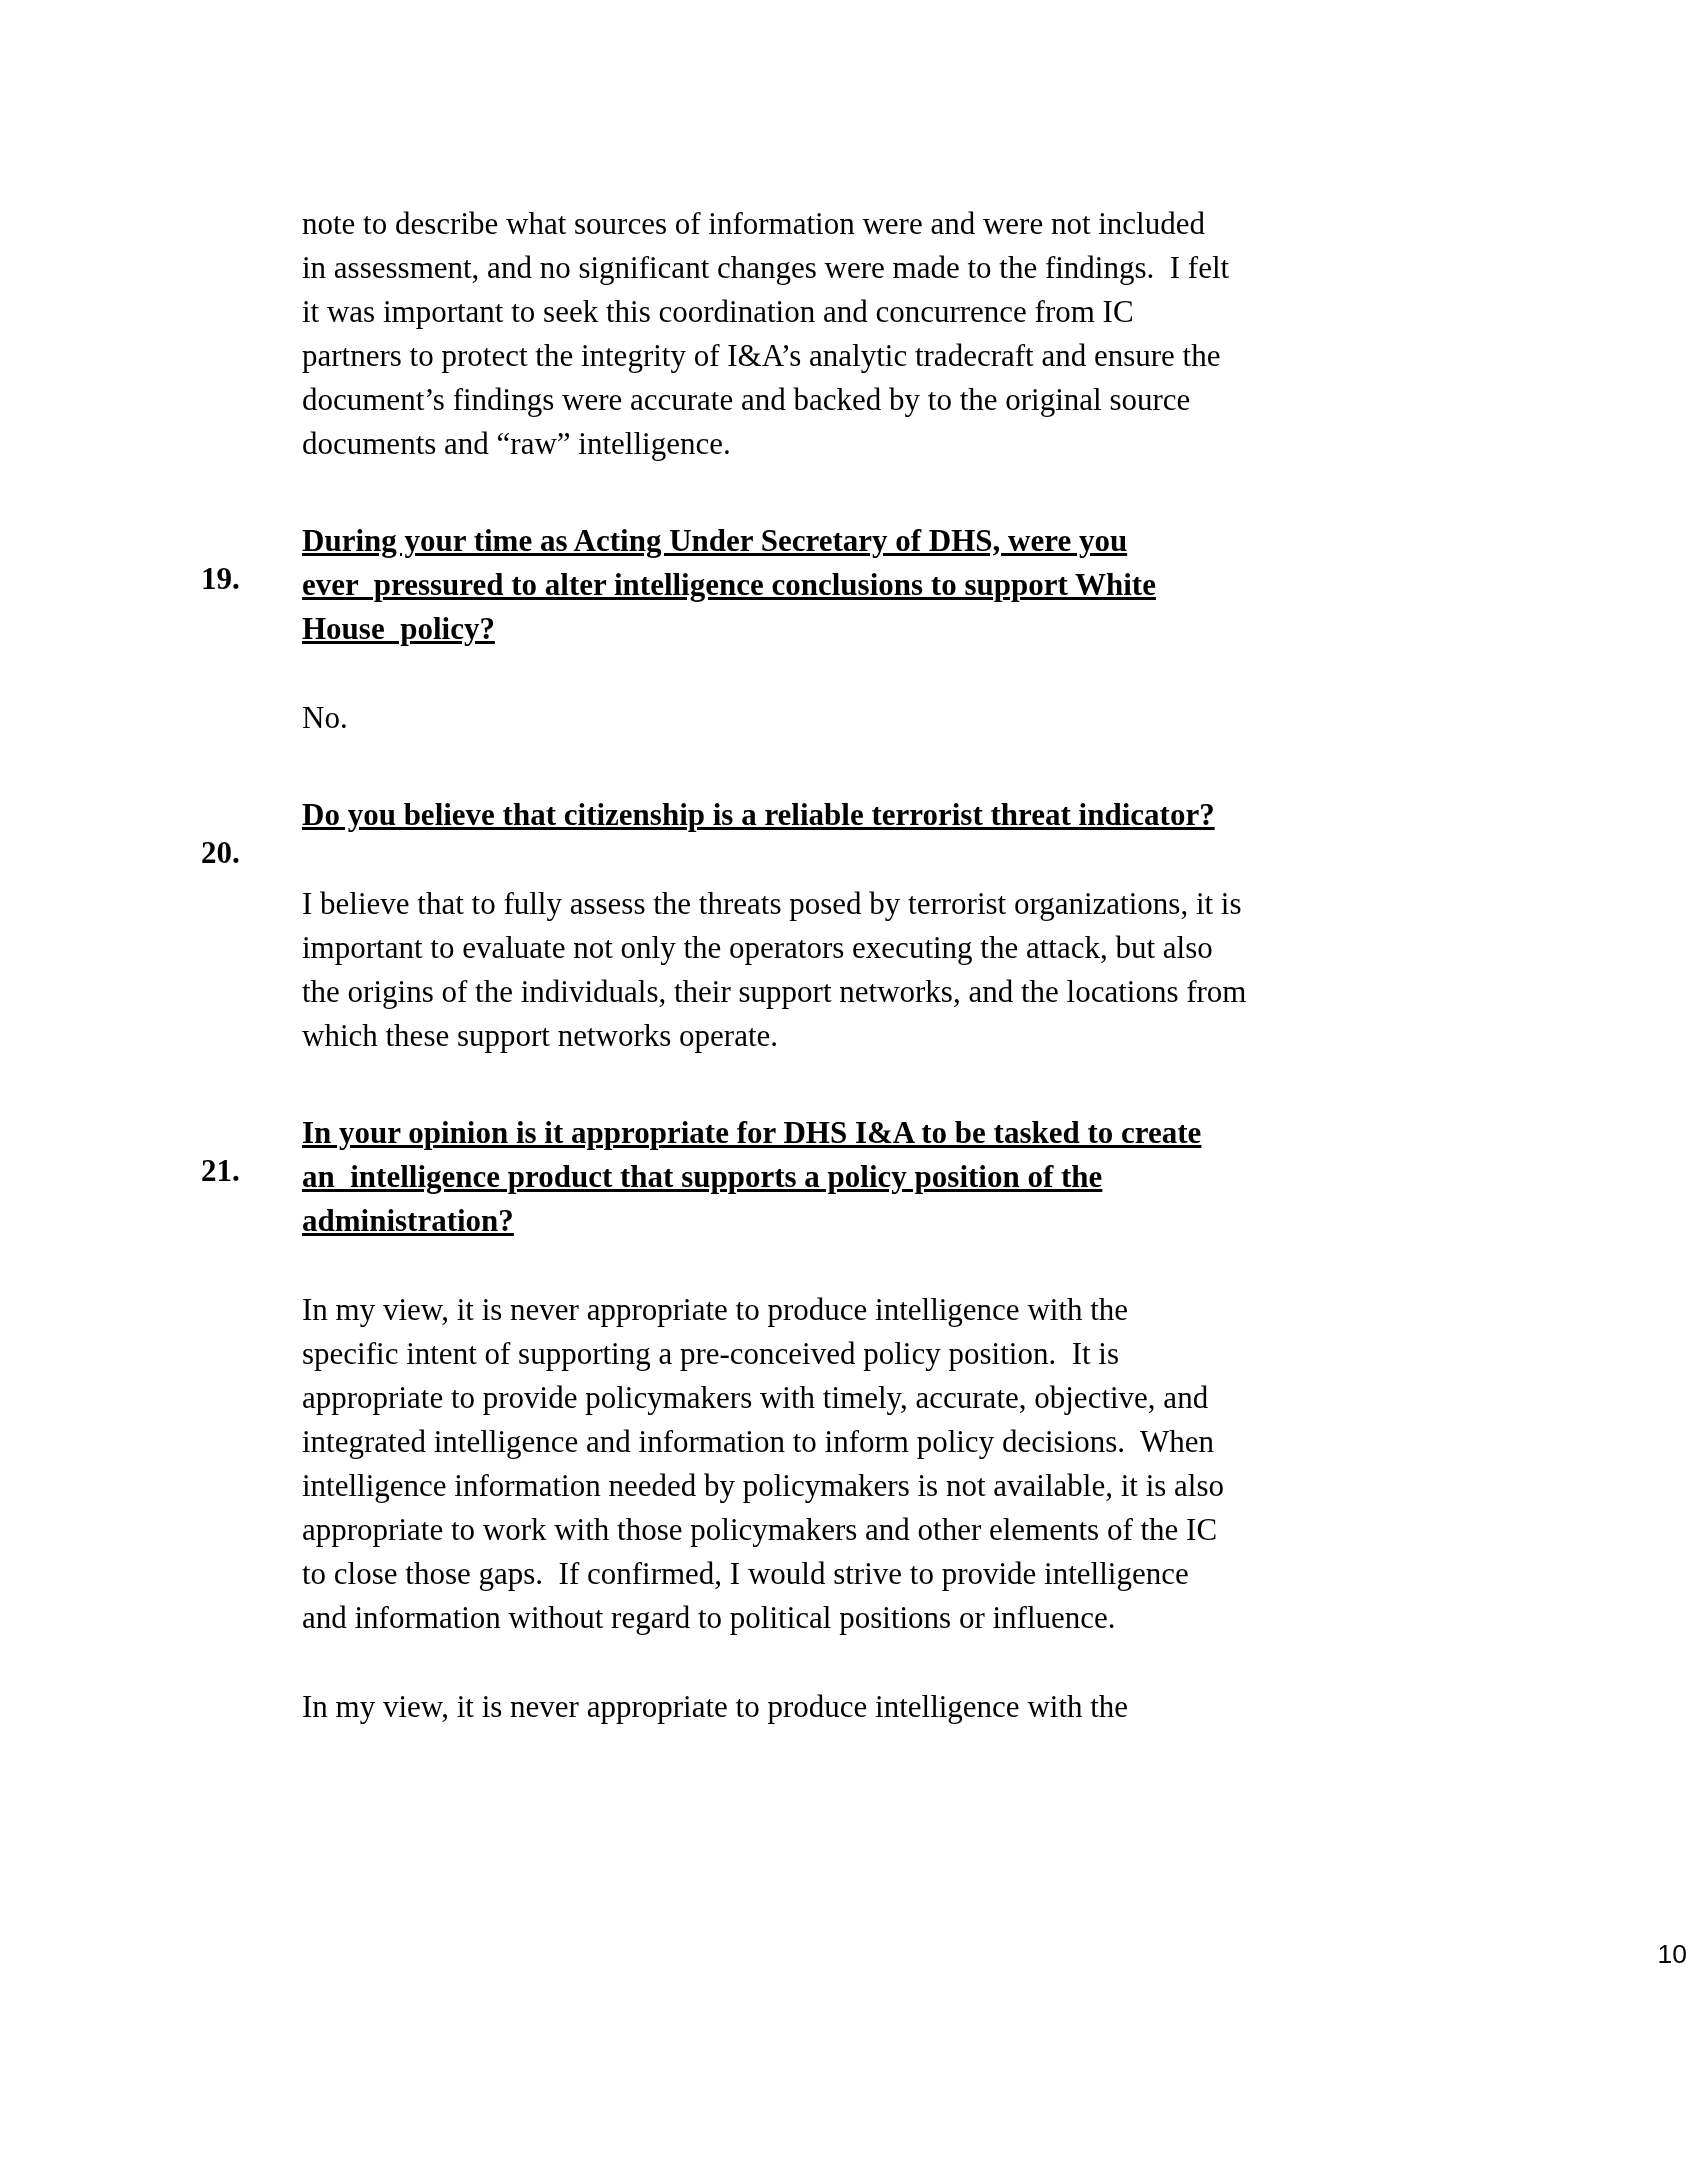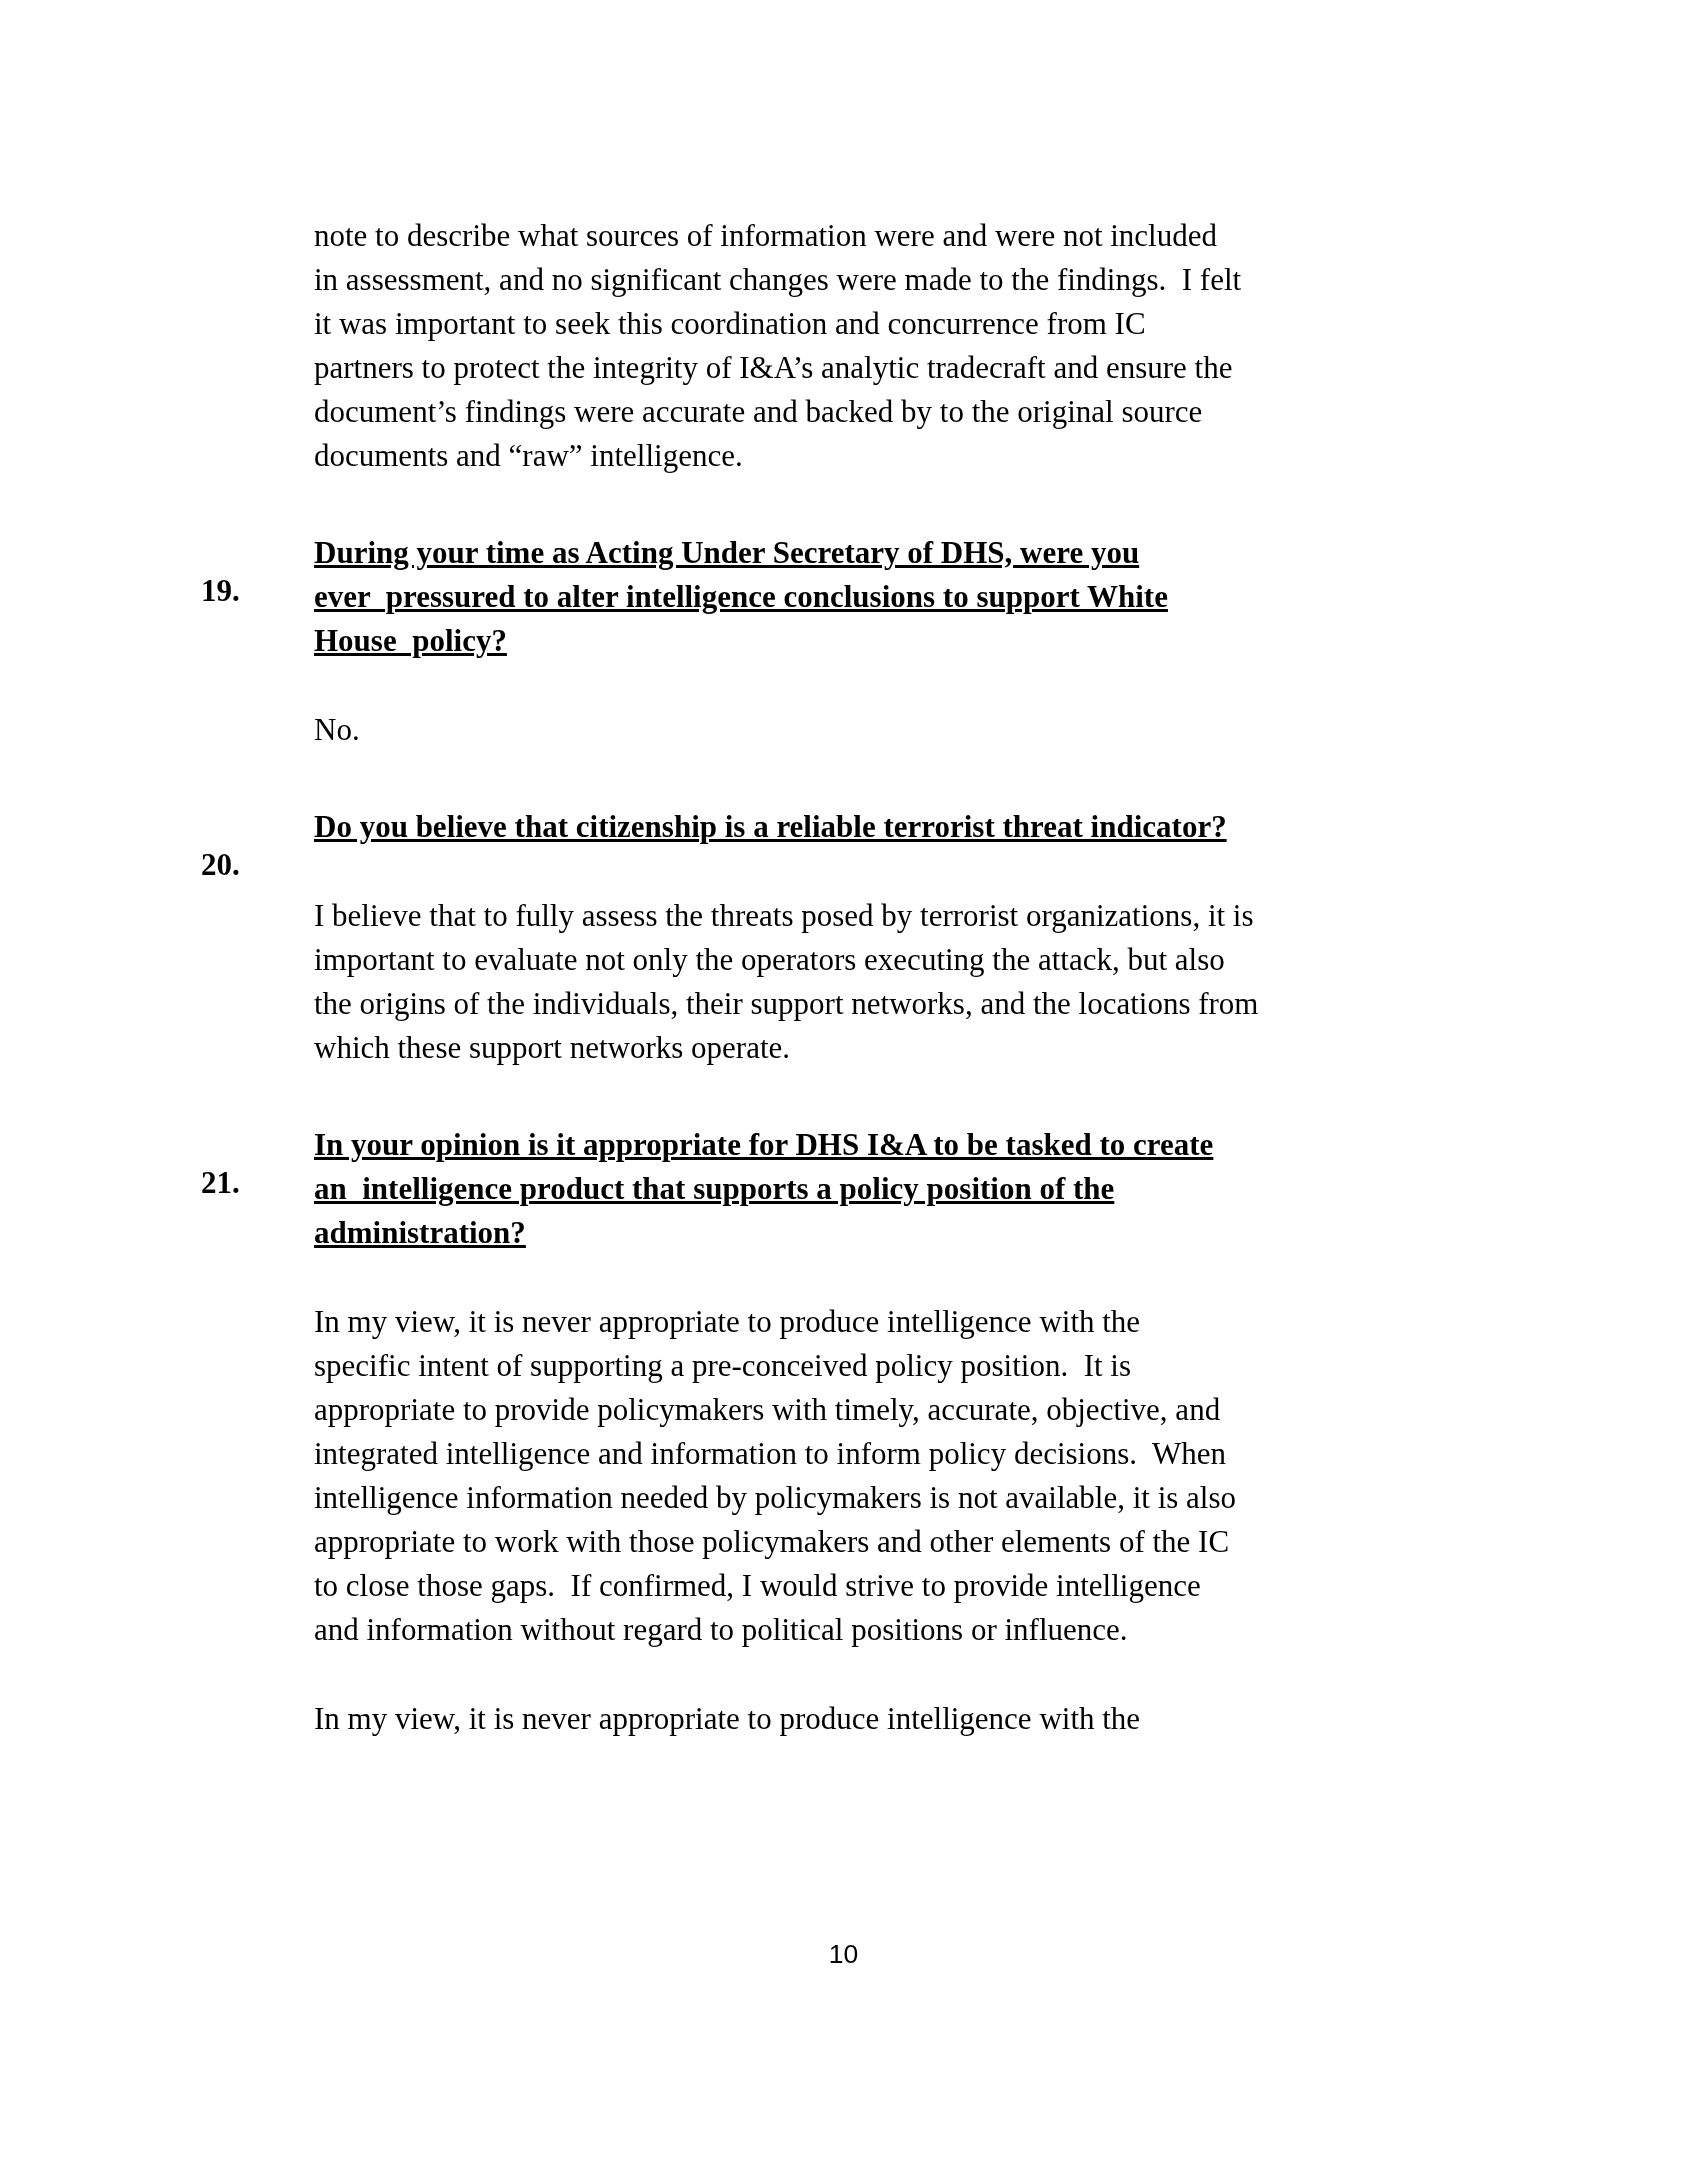--- a/index.html
+++ b/index.html
@@ -19,21 +19,21 @@
   }
   .content {
     position: absolute;
     top: 198px;
     left: 298px;
     right: 93px;
   }
   .para,
   .answer,
   .qtext {
-    margin: 16px;
+    margin: 4px;
     font-size: 31px;
     line-height: 44px;
     white-space: pre-wrap;
     color: #000000;
   }
   .question {
     position: relative;
     margin: 53px 0 0 0;
     font-weight: bold;
   }
@@ -52,21 +52,21 @@
     text-decoration: underline;
   }
   .answer {
     margin-top: 45px;
   }
   .page-number {
     position: absolute;
     top: 1940px;
     left: 0;
     width: 100%;
-    text-align: center;
+    text-align: right;
     font-family: "Liberation Sans", sans-serif;
     font-size: 26.5px;
     line-height: 29px;
     color: #000000;
   }
 </style>
 </head>
 <body>
 
 <div class="page">

